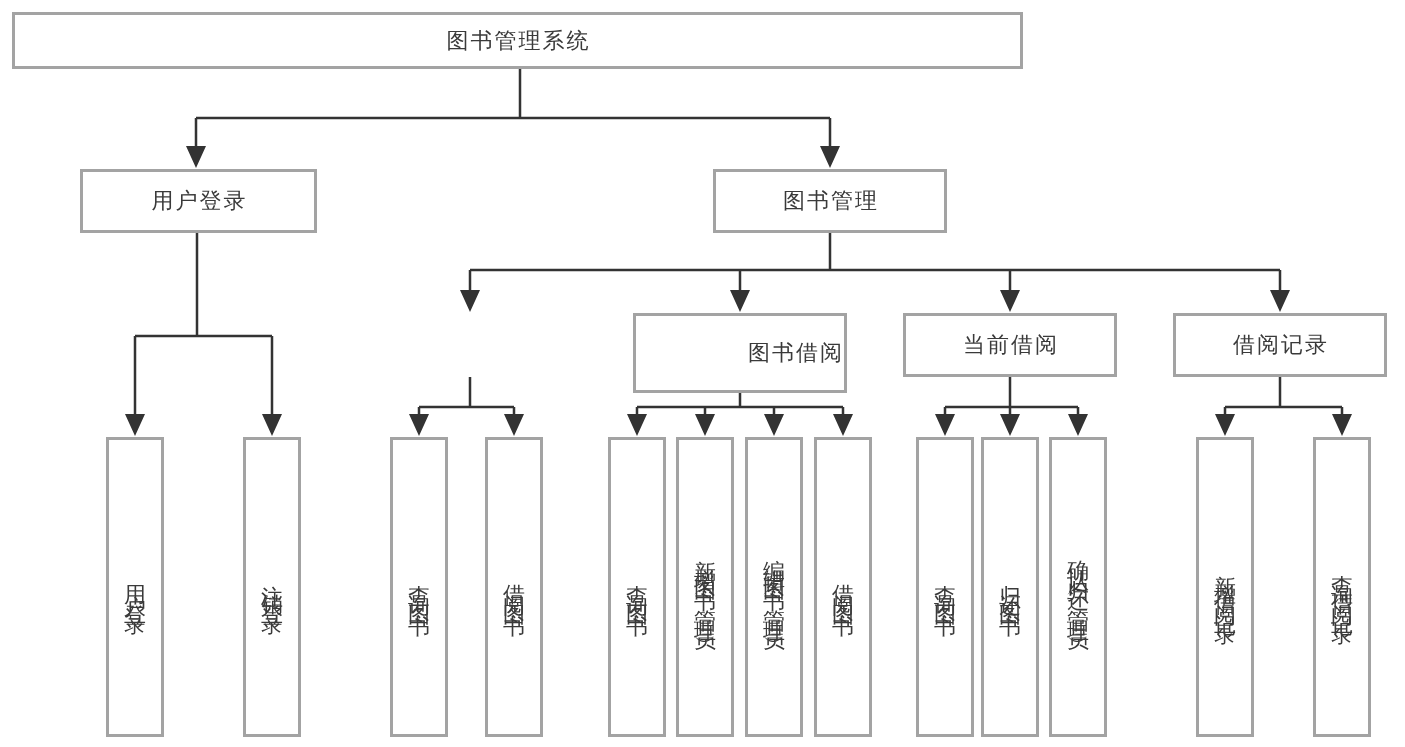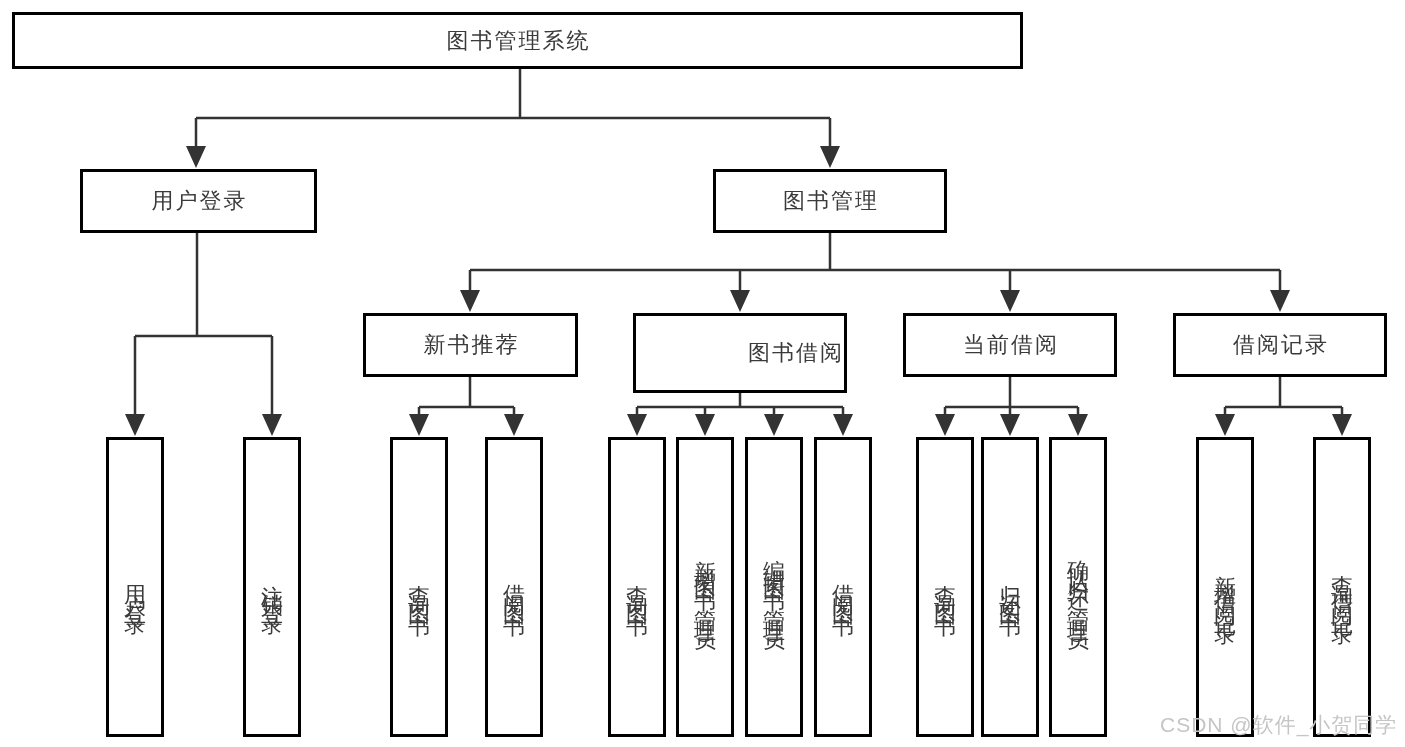--- a/index.html
+++ b/index.html
@@ -12,21 +12,21 @@
     overflow: hidden;
   }
   svg.edges {
     position: absolute;
     left: 0; top: 0;
     width: 1405px; height: 747px;
   }
   .box {
     position: absolute;
     box-sizing: border-box;
-    border: 3px solid #000000;
+    border: 3px solid #a3a3a3;
     background: #ffffff;
     display: flex;
     align-items: center;
     justify-content: center;
     color: #3a3a3a;
   }
   .hlabel {
     font-size: 22px;
     letter-spacing: 2px;
     white-space: nowrap;
@@ -107,23 +107,20 @@
     <span class="hlabel">图书管理系统</span>
   </div>
 
   <div class="box n-l2a">
     <span class="hlabel">用户登录</span>
   </div>
   <div class="box n-l2b">
     <span class="hlabel">图书管理</span>
   </div>
 
-  <div class="box n-l3a">
-    <span class="hlabel">新书推荐</span>
-  </div>
   <div class="box n-l3b">
     <span class="hlabel">图书借阅</span>
   </div>
   <div class="box n-l3c">
     <span class="hlabel">当前借阅</span>
   </div>
   <div class="box n-l3d">
     <span class="hlabel">借阅记录</span>
   </div>
 
@@ -164,15 +161,14 @@
     <span>确认归还（管理员）</span>
   </div>
 
   <div class="box leaf n-f12">
     <span>新增借阅记录</span>
   </div>
   <div class="box leaf n-f13">
     <span>查询借阅记录</span>
   </div>
 
-  <div class="watermark">CSDN @软件_小贺同学</div>
 
 </div>
 
 </body></html>

